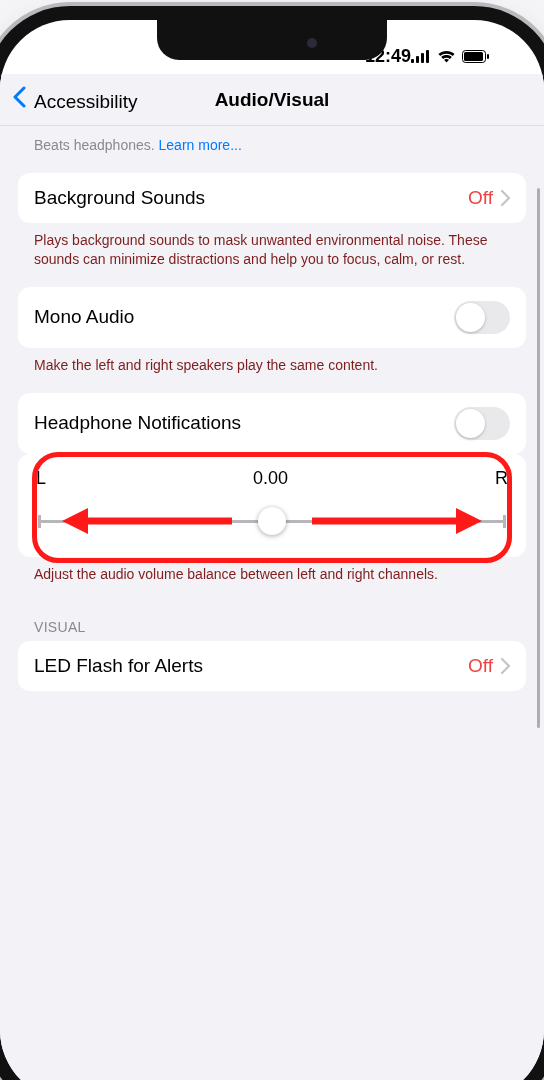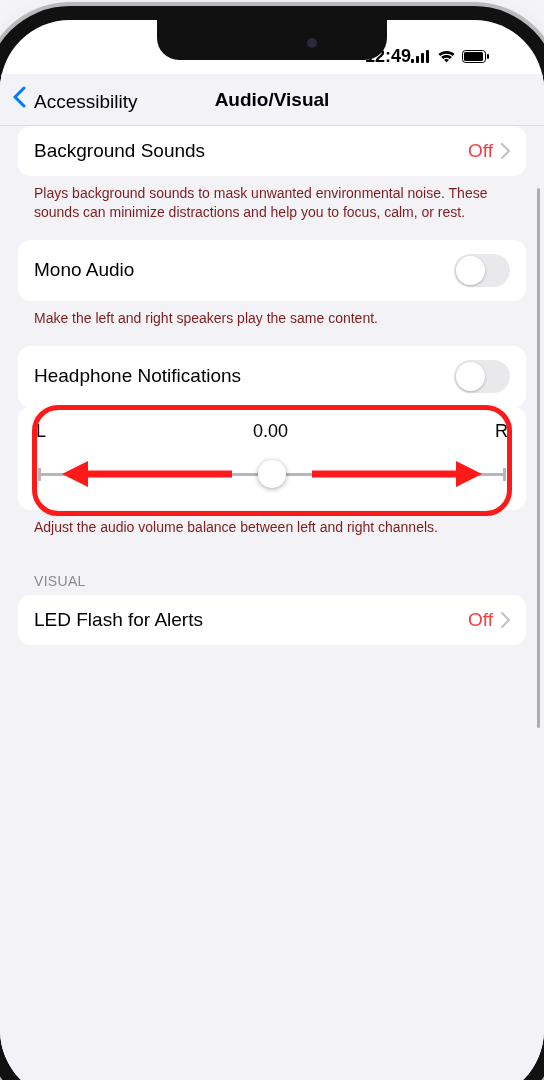--- a/index.html
+++ b/index.html
@@ -81,20 +81,23 @@
             </svg>
         </span>
         <span>Accessibility</span>
       </div>
       <div class="nav-title">Audio/Visual</div>
     </div>
 
     <div class="content">
       <div class="scroll-indicator"></div>
 
+      <div class="truncated-footer">
+        <span>Beats headphones. </span><span class="learn-link">Learn more...</span>
+      </div>
 
       <div class="cell">
         <span class="cell-label">Background Sounds</span>
         <span class="cell-right">
           <span class="value-text">Off</span>
           <span class="chevron">
             <svg width="9" height="16" viewBox="0 0 9 16">
                 <path d="M1 1 L8 8 L1 15" stroke="#c4c4c6" stroke-width="2.2" fill="none" stroke-linecap="round" stroke-linejoin="round"></path>
               </svg>
           </span>

